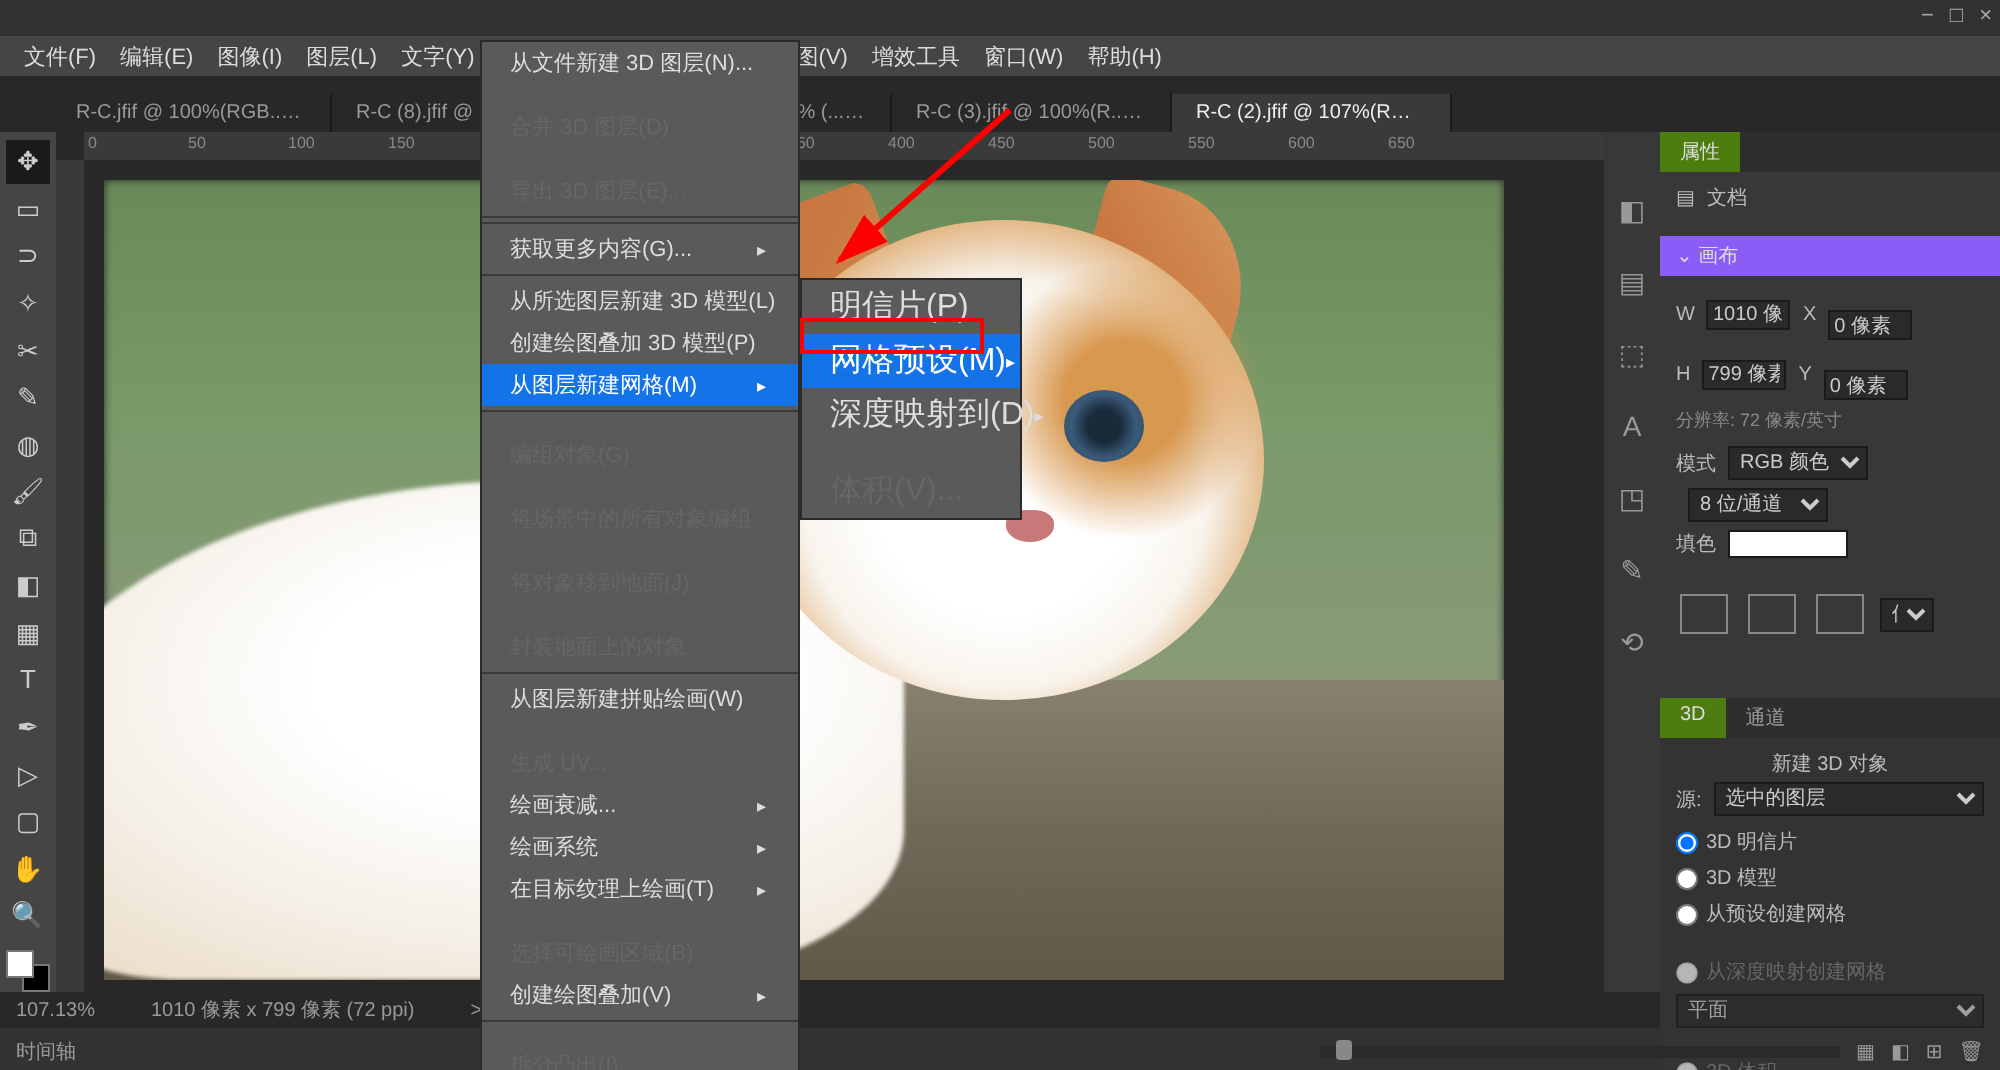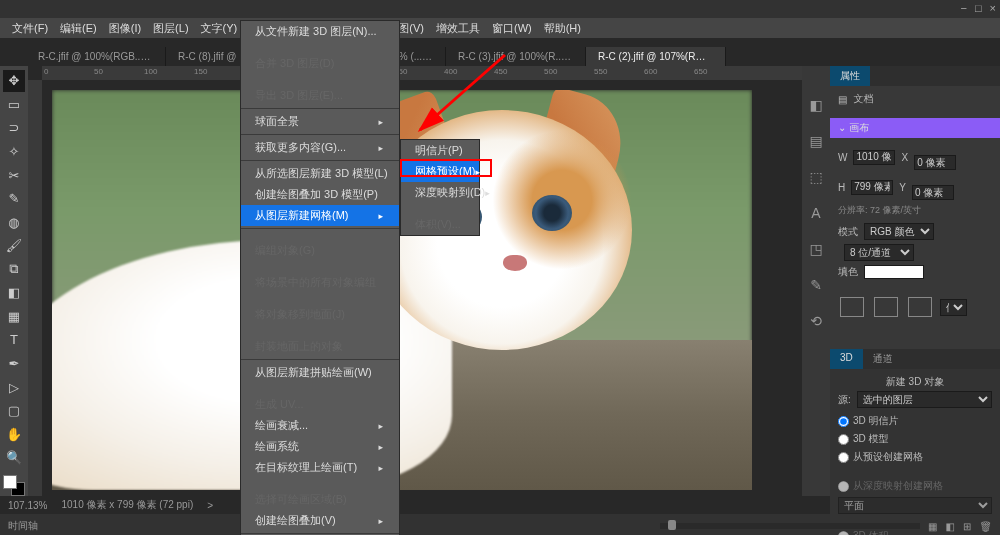--- a/index.html
+++ b/index.html
@@ -35,39 +35,39 @@
 .cat-eye-r { position: absolute; right: 180px; top: 105px; width: 40px; height: 36px; background: radial-gradient(circle, #1a2a3a 30%, #3a5a7a 60%, #2a4a5a 100%); border-radius: 50%; }
 .cat-nose { position: absolute; right: 225px; top: 165px; width: 24px; height: 16px; background: #c87878; border-radius: 50% 50% 60% 60%; }
 .cat-patch { position: absolute; right: 120px; top: 40px; width: 140px; height: 140px; background: radial-gradient(ellipse, #d89850 30%, transparent 70%); border-radius: 50%; }
 .arrow-red { position: absolute; top: 50px; left: 410px; width: 100px; height: 85px; pointer-events: none; z-index: 100; }
 .red-box { position: absolute; border: 2px solid #ff0000; z-index: 100; }
 .dropdown { position: absolute; top: 20px; left: 240px; width: 160px; background: #5a5a5a; border: 1px solid #2a2a2a; z-index: 50; font-size: 11px; color: #ddd; }
 .dropdown-item { padding: 3px 16px 3px 14px; display: flex; justify-content: space-between; align-items: center; cursor: pointer; white-space: nowrap; }
 .dropdown-item.highlight { background: #1473e6; color: #fff; }
 .dropdown-sep { height: 1px; background: #3a3a3a; margin: 2px 0; }
 .arrow-r::after { content: "▸"; font-size: 9px; }
-.submenu { position: absolute; top: 139px; left: 400px; width: 80px; background: #5a5a5a; border: 1px solid #2a2a2a; z-index: 60; font-size: 11px; color: #ddd; }
+.submenu { position: absolute; top: 139px; left: 400px; width: 111px; background: #5a5a5a; border: 1px solid #2a2a2a; z-index: 60; font-size: 16px; color: #ddd; }
 .right-panel-strip { width: 28px; background: #383838; display: flex; flex-direction: column; align-items: center; padding-top: 30px; gap: 18px; }
 .rp-ic { width: 18px; height: 18px; color: #999; font-size: 14px; cursor: pointer; display: flex; align-items: center; justify-content: center; }
 .right-panels { width: 170px; background: #383838; display: flex; flex-direction: column; font-size: 10px; }
 .panel-body { padding: 6px 8px; color: #bbb; }
 .panel-body .row { display: flex; align-items: center; gap: 6px; margin-bottom: 4px; }
 .panel-body input[type=text] { width: 42px; background: #2a2a2a; border: 1px solid #1a1a1a; color: #ccc; font-size: 10px; padding: 1px 2px; }
 .panel-body select { background: #2a2a2a; border: 1px solid #1a1a1a; color: #ccc; font-size: 10px; padding: 1px; width: 70px; }
 .section-hdr { padding: 3px 8px; color: #ddd; background: #8b5cf6; margin-top: 2px; }
 .frame-ic { display: inline-block; width: 24px; height: 20px; border: 1px solid #888; margin: 2px; }
 .radio-row { display: flex; align-items: center; gap: 4px; padding: 2px 0; font-size: 10px; }
 .radio-row input { width: 11px; height: 11px; }
-.status-bar { height: 18px; background: #282828; color: #999; font-size: 10px; display: flex; align-items: center; padding: 0 8px; gap: 14px; }
+.status-bar { height: 18px; background: #282828; color: #999; font-size: 10px; display: flex; align-items: center; padding: 0 8px; gap: 28px; }
 .bottom-bar { height: 24px; background: #323232; display: flex; align-items: center; padding: 0 8px; justify-content: space-between; }
 .bottom-bar .seg { display: flex; gap: 8px; align-items: center; color: #999; font-size: 10px; }
 .win-controls { position: absolute; right: 4px; top: 2px; display: flex; gap: 8px; color: #aaa; font-size: 11px; }
 .tab-panel-hdr { display: flex; background: #2e2e2e; }
 .tab-panel-hdr span { padding: 3px 10px; color: #999; cursor: pointer; }
-.tab-panel-hdr span.on { background: #0c4a6e; color: #ddd; }
+.tab-panel-hdr span.on { background: #4d7c0f; color: #ddd; }
 .slider-line { height: 4px; background: #2a2a2a; margin: 6px 0; position: relative; }
 .slider-line::before { content: ""; position: absolute; left: 8px; top: -3px; width: 8px; height: 10px; background: #888; border-radius: 2px; }
 .sub-lbl { color: #888; font-size: 9px; }
 .disabled { color: #666; margin-top: 11px; }
 </style>
 </head>
 <body>
 
 <div class="title-bar">
   <div class="win-controls">
@@ -274,23 +274,20 @@
     <div class="dropdown-item">
       <span>从文件新建 3D 图层(N)...</span>
     </div>
     <div class="dropdown-item disabled">
       <span>合并 3D 图层(D)</span>
     </div>
     <div class="dropdown-item disabled">
       <span>导出 3D 图层(E)...</span>
     </div>
     <div class="dropdown-sep"></div>
-    <div class="dropdown-item arrow-r">
-      <span>球面全景</span>
-    </div>
     <div class="dropdown-sep"></div>
     <div class="dropdown-item arrow-r">
       <span>获取更多内容(G)...</span>
     </div>
     <div class="dropdown-sep"></div>
     <div class="dropdown-item">
       <span>从所选图层新建 3D 模型(L)</span>
     </div>
     <div class="dropdown-item">
       <span>创建绘图叠加 3D 模型(P)</span>

